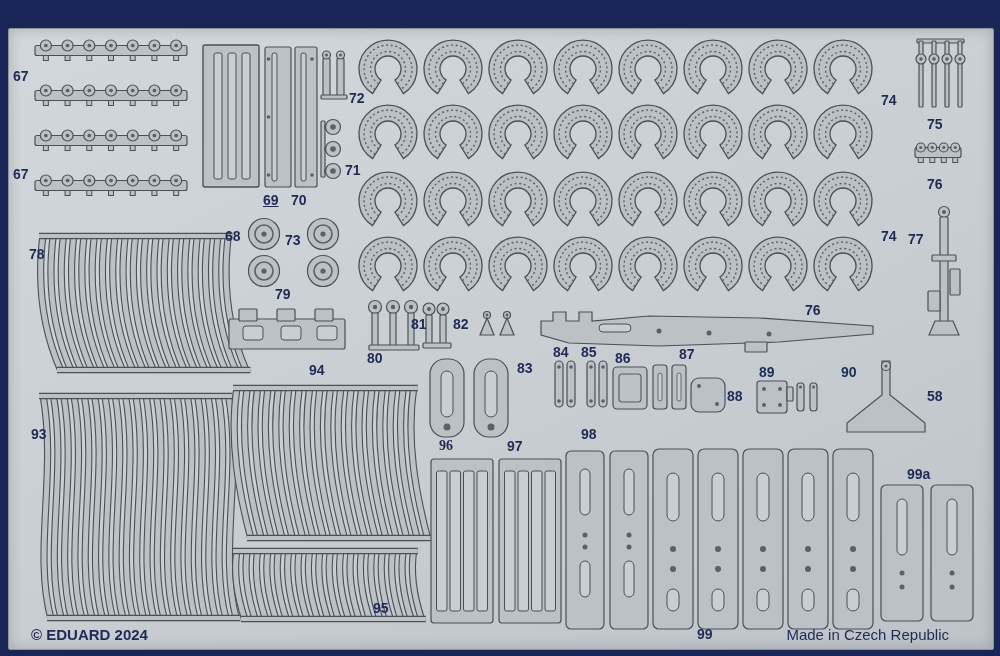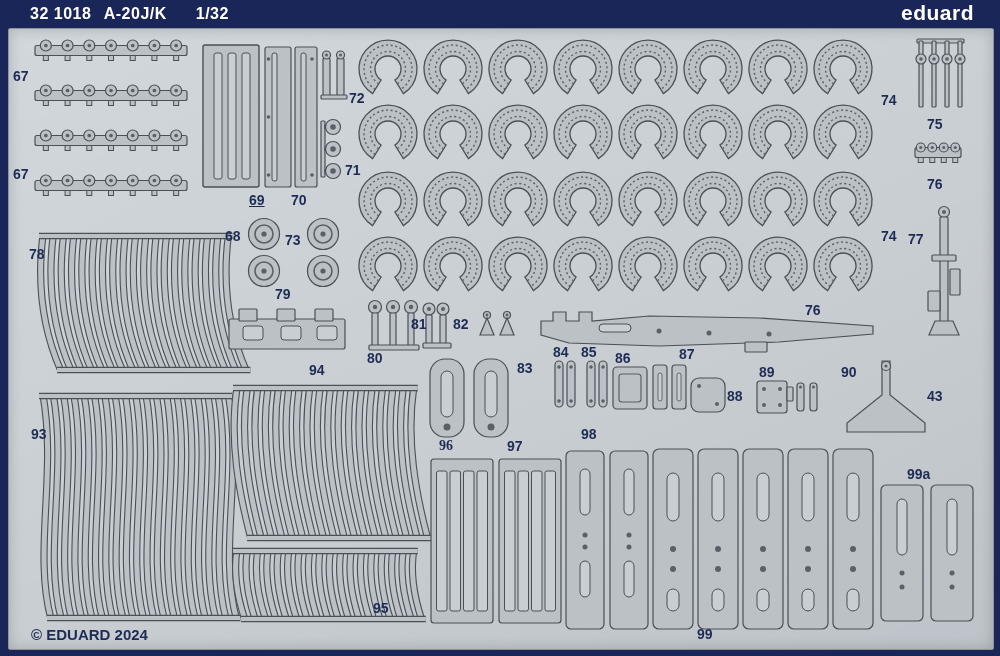--- a/index.html
+++ b/index.html
@@ -16,28 +16,20 @@
   #etch{position:absolute;left:0;top:0;}
   #labels{position:absolute;left:0;top:0;width:100%;height:100%;}
   .plabel{position:absolute;font-size:14px;font-weight:700;color:var(--label,#1e2b55);line-height:1;}
   .footL{position:absolute;left:22px;bottom:6px;font-size:15px;font-weight:700;color:var(--label,#1e2b55);}
   .footR{position:absolute;right:44px;bottom:6px;font-size:15px;color:var(--label,#1e2b55);}
 </style>
 </head>
 <body>
 
 <div class="stage">
-  <div class="topbar">
-    <div class="title">
-      <span>32 1018</span>
-      <span>A-20J/K</span>
-      <span class="scale">1/32</span>
-    </div>
-    <div class="brand">eduard</div>
-  </div>
 
   <div class="sheet">
     <svg id="etch" width="984" height="620" viewBox="0 0 984 620">
         <g>
           <rect x="26" y="16.5" width="152" height="10" rx="2" fill="#bcc1c6" stroke="#4a5058" stroke-width="1.2"></rect>
           <circle cx="36.85714285714286" cy="16.5" r="5.5" fill="#bcc1c6" stroke="#4a5058" stroke-width="1.2"></circle>
           <circle cx="36.85714285714286" cy="16.5" r="1.87" fill="#596068" stroke="none" stroke-width="0"></circle>
           <rect x="34.35714285714286" y="26.5" width="5" height="5" rx="0" fill="#bcc1c6" stroke="#4a5058" stroke-width="1"></rect>
           <circle cx="58.57142857142857" cy="16.5" r="5.5" fill="#bcc1c6" stroke="#4a5058" stroke-width="1.2"></circle>
           <circle cx="58.57142857142857" cy="16.5" r="1.87" fill="#596068" stroke="none" stroke-width="0"></circle>
@@ -652,21 +644,21 @@
           <rect x="922" y="456" width="42" height="136" rx="5" fill="#bcc1c6" stroke="#4a5058" stroke-width="1.2"></rect>
           <rect x="938" y="470" width="10" height="56" rx="5" fill="#c9ced2" stroke="#4a5058" stroke-width="1"></rect>
           <circle cx="943" cy="544" r="2.5" fill="#596068" stroke="none" stroke-width="0"></circle>
           <circle cx="943" cy="558" r="2.5" fill="#596068" stroke="none" stroke-width="0"></circle>
         </g>
       </svg>
     <div id="labels">
         <div class="plabel" style="left: 4px; top: 40px;">67</div>
         <div class="plabel" style="left: 4px; top: 138px;">67</div>
         <div class="plabel" style="left: 216px; top: 164px; margin-top: 36px;">68</div>
-        <div class="plabel" style="left: 240px; top: 164px; text-decoration: underline;">69</div>
+        <div class="plabel" style="left: 254px; top: 164px; text-decoration: underline;">69</div>
         <div class="plabel" style="left: 282px; top: 164px;">70</div>
         <div class="plabel" style="left: 336px; top: 134px;">71</div>
         <div class="plabel" style="left: 340px; top: 62px;">72</div>
         <div class="plabel" style="left: 276px; top: 204px;">73</div>
         <div class="plabel" style="left: 872px; top: 64px;">74</div>
         <div class="plabel" style="left: 872px; top: 200px;">74</div>
         <div class="plabel" style="left: 918px; top: 88px;">75</div>
         <div class="plabel" style="left: 918px; top: 148px;">76</div>
         <div class="plabel" style="left: 899px; top: 203px;">77</div>
         <div class="plabel" style="left: 20px; top: 218px;">78</div>
@@ -676,25 +668,26 @@
         <div class="plabel" style="left: 444px; top: 288px;">82</div>
         <div class="plabel" style="left: 508px; top: 332px;">83</div>
         <div class="plabel" style="left: 544px; top: 316px;">84</div>
         <div class="plabel" style="left: 572px; top: 316px;">85</div>
         <div class="plabel" style="left: 606px; top: 322px;">86</div>
         <div class="plabel" style="left: 642px; top: 318px; padding-left: 28px;">87</div>
         <div class="plabel" style="left: 718px; top: 360px;">88</div>
         <div class="plabel" style="left: 750px; top: 336px;">89</div>
         <div class="plabel" style="left: 784px; top: 336px; margin-left: 48px;">90</div>
         <div class="plabel" style="left: 796px; top: 274px;">76</div>
-        <div class="plabel" style="left: 918px; top: 360px;">43</div>
+        <div class="plabel" style="left: 918px; top: 360px;">58</div>
         <div class="plabel" style="left: 22px; top: 398px;">93</div>
         <div class="plabel" style="left: 300px; top: 334px;">94</div>
         <div class="plabel" style="left: 364px; top: 572px;">95</div>
         <div class="plabel" style="left: 430px; top: 410px; font-family: Liberation Serif, serif;">96</div>
         <div class="plabel" style="left: 498px; top: 410px;">97</div>
         <div class="plabel" style="left: 572px; top: 398px;">98</div>
         <div class="plabel" style="left: 688px; top: 598px;">99</div>
         <div class="plabel" style="left: 898px; top: 438px;">99a</div>
       </div>
     <div class="footL">© EDUARD 2024</div>
+    <div class="footR">Made in Czech Republic</div>
   </div>
 </div>
 
 </body></html>

